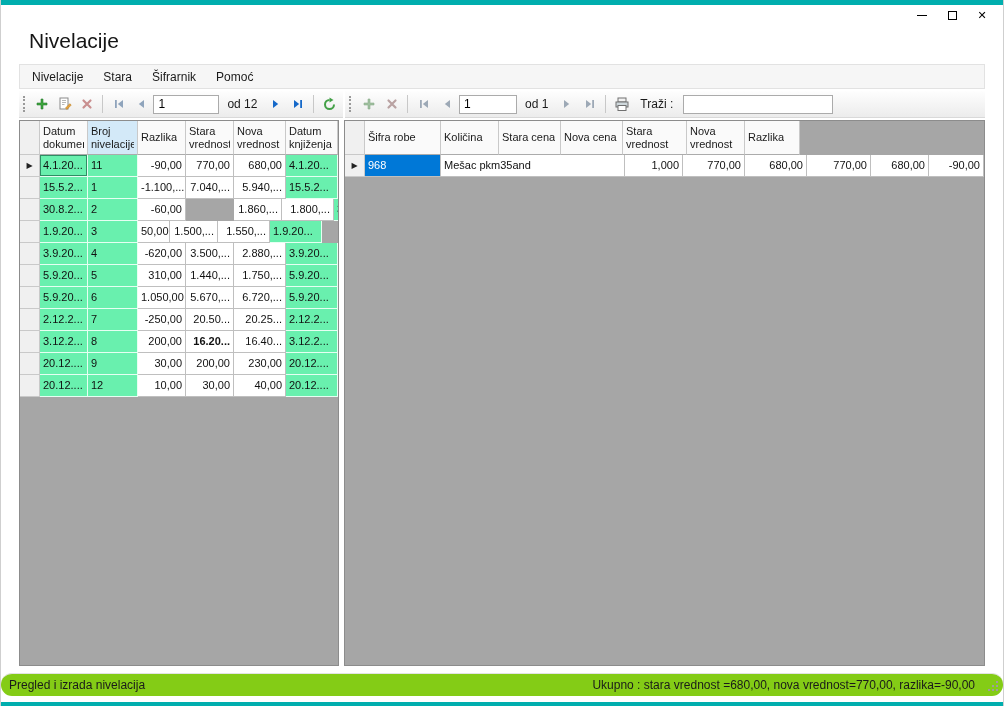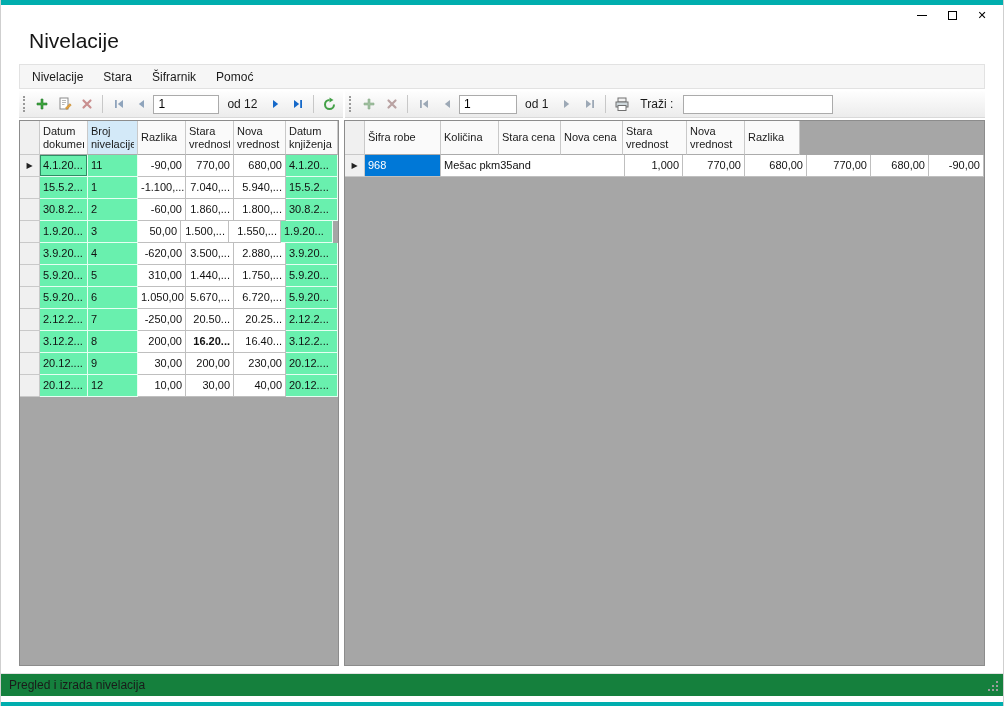--- a/index.html
+++ b/index.html
@@ -65,21 +65,21 @@
     border-right:1px solid var(--gridline);border-bottom:1px solid var(--gridline);
     padding:0 3px;
   }
   .g-data.green{background:var(--green);border-right-color:#e6fff2;border-bottom-color:#e6fff2;}
   .g-data.cur{box-shadow:inset 0 0 0 1px rgba(0,60,40,.55);}
   .g-data.sel{background:var(--sel);color:#fff;}
   .cur-arrow{font-size:8px;color:#222;}
   
   .spacer-7{height:7px;flex:0 0 auto;background:#fff;}
   .spacer-6{height:6px;flex:0 0 auto;background:#fff;}
-  .statusbar{height:23px;flex:0 0 auto;background:#15803d;border-top:1px solid #E3E3E3;display:flex;align-items:center;padding:0 4px 0 8px;}
+  .statusbar{height:23px;flex:0 0 auto;background:#84cc16;border-top:1px solid #E3E3E3;display:flex;align-items:center;padding:0 4px 0 8px;border-radius:11px;}
   .status-left{flex:1;font-size:12px;color:#1a1a1a;}
   .status-right{font-size:12px;color:#1a1a1a;margin-right:10px;white-space:nowrap;}
   .size-grip{width:14px;height:14px;display:flex;align-items:flex-end;justify-content:flex-end;}
   svg{display:block;}
 </style>
 </head>
 <body>
 
 <div class="window">
   <div class="accent-strip"></div>
@@ -251,29 +251,29 @@
           <div class="g-cell g-data" style="width: 48px; text-align: right;">-1.100,...</div>
           <div class="g-cell g-data" style="width: 48px; text-align: right;">7.040,...</div>
           <div class="g-cell g-data" style="width: 52px; text-align: right;">5.940,...</div>
           <div class="g-cell g-data green" style="width: 52px; text-align: left;">15.5.2...</div>
         </div>
         <div class="g-row">
           <div class="g-cell g-ind" style="width: 20px; height: 22px;"></div>
           <div class="g-cell g-data green" style="width: 48px; text-align: left;">30.8.2...</div>
           <div class="g-cell g-data green" style="width: 50px; text-align: left;">2</div>
           <div class="g-cell g-data" style="width: 48px; text-align: right;">-60,00</div>
-          <div class="g-cell g-data" style="width: 48px; text-align: right;">1.860,...</div>
+          <div class="g-cell g-data" style="width: 48px; text-align: right; margin-left: 48px;">1.860,...</div>
           <div class="g-cell g-data" style="width: 52px; text-align: right;">1.800,...</div>
           <div class="g-cell g-data green" style="width: 52px; text-align: left;">30.8.2...</div>
         </div>
         <div class="g-row">
           <div class="g-cell g-ind" style="width: 20px; height: 22px;"></div>
           <div class="g-cell g-data green" style="width: 48px; text-align: left;">1.9.20...</div>
           <div class="g-cell g-data green" style="width: 50px; text-align: left;">3</div>
-          <div class="g-cell g-data" style="width: 43px; text-align: right;">50,00</div>
+          <div class="g-cell g-data" style="width: 32px; text-align: right;">50,00</div>
           <div class="g-cell g-data" style="width: 48px; text-align: right;">1.500,...</div>
           <div class="g-cell g-data" style="width: 52px; text-align: right;">1.550,...</div>
           <div class="g-cell g-data green" style="width: 52px; text-align: left;">1.9.20...</div>
         </div>
         <div class="g-row">
           <div class="g-cell g-ind" style="width: 20px; height: 22px;"></div>
           <div class="g-cell g-data green" style="width: 48px; text-align: left;">3.9.20...</div>
           <div class="g-cell g-data green" style="width: 50px; text-align: left;">4</div>
           <div class="g-cell g-data" style="width: 48px; text-align: right;">-620,00</div>
           <div class="g-cell g-data" style="width: 48px; text-align: right;">3.500,...</div>
@@ -373,20 +373,21 @@
           <div class="g-cell g-data" style="width: 58px; text-align: right;">680,00</div>
           <div class="g-cell g-data" style="width: 55px; text-align: right;">-90,00</div>
         </div>
       </div>
   </div>
 
   <div class="spacer-7"></div>
 
   <div class="statusbar">
     <div class="status-left">Pregled i izrada nivelacija</div>
+    <div class="status-right">Ukupno : stara vrednost =680,00, nova vrednost=770,00, razlika=-90,00</div>
     <div class="size-grip">
       <svg width="12" height="12" viewBox="0 0 12 12">
           <g fill="#9E9E9E">
             <rect x="9" y="9" width="2" height="2"></rect>
             <rect x="9" y="5" width="2" height="2"></rect>
             <rect x="5" y="9" width="2" height="2"></rect>
             <rect x="9" y="1" width="2" height="2"></rect>
             <rect x="1" y="9" width="2" height="2"></rect>
             <rect x="5" y="5" width="2" height="2"></rect>
           </g>

